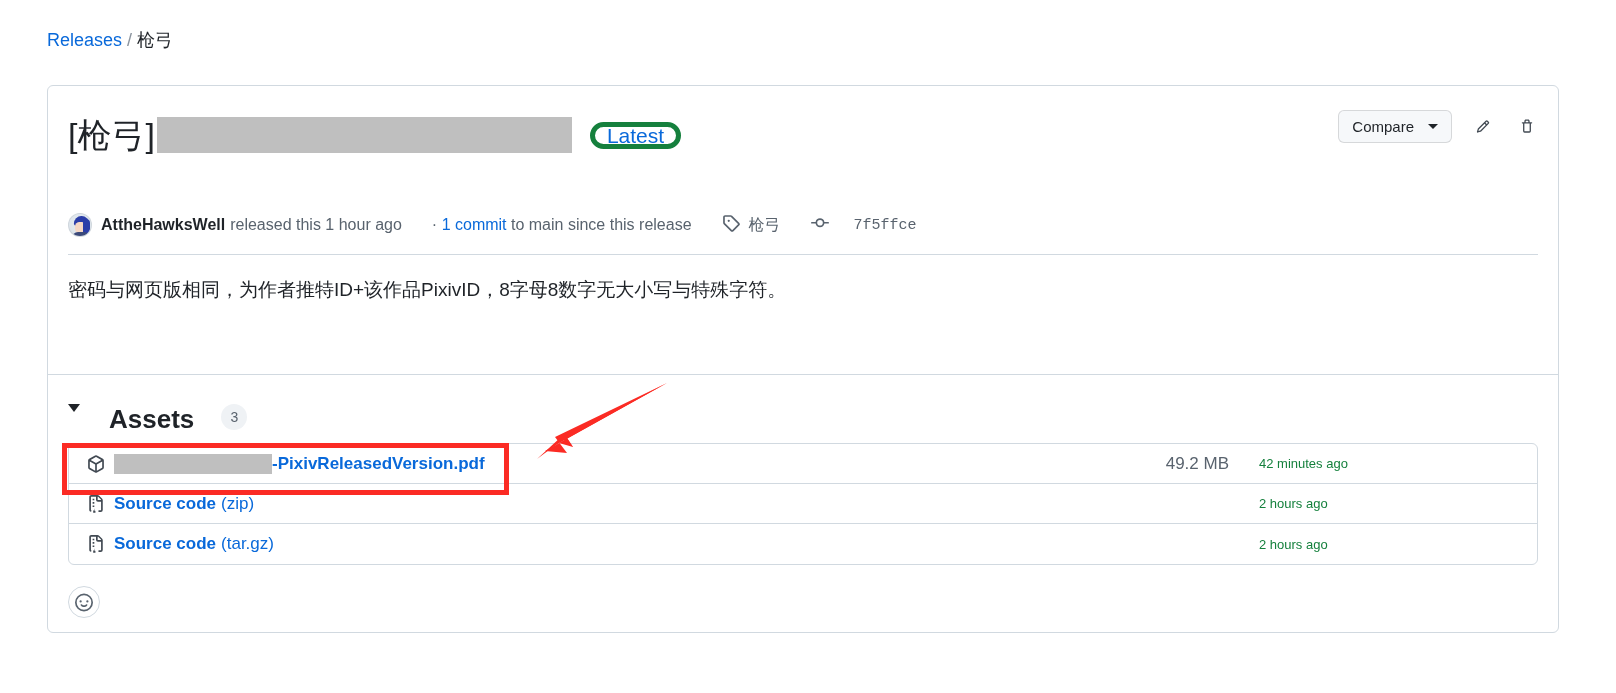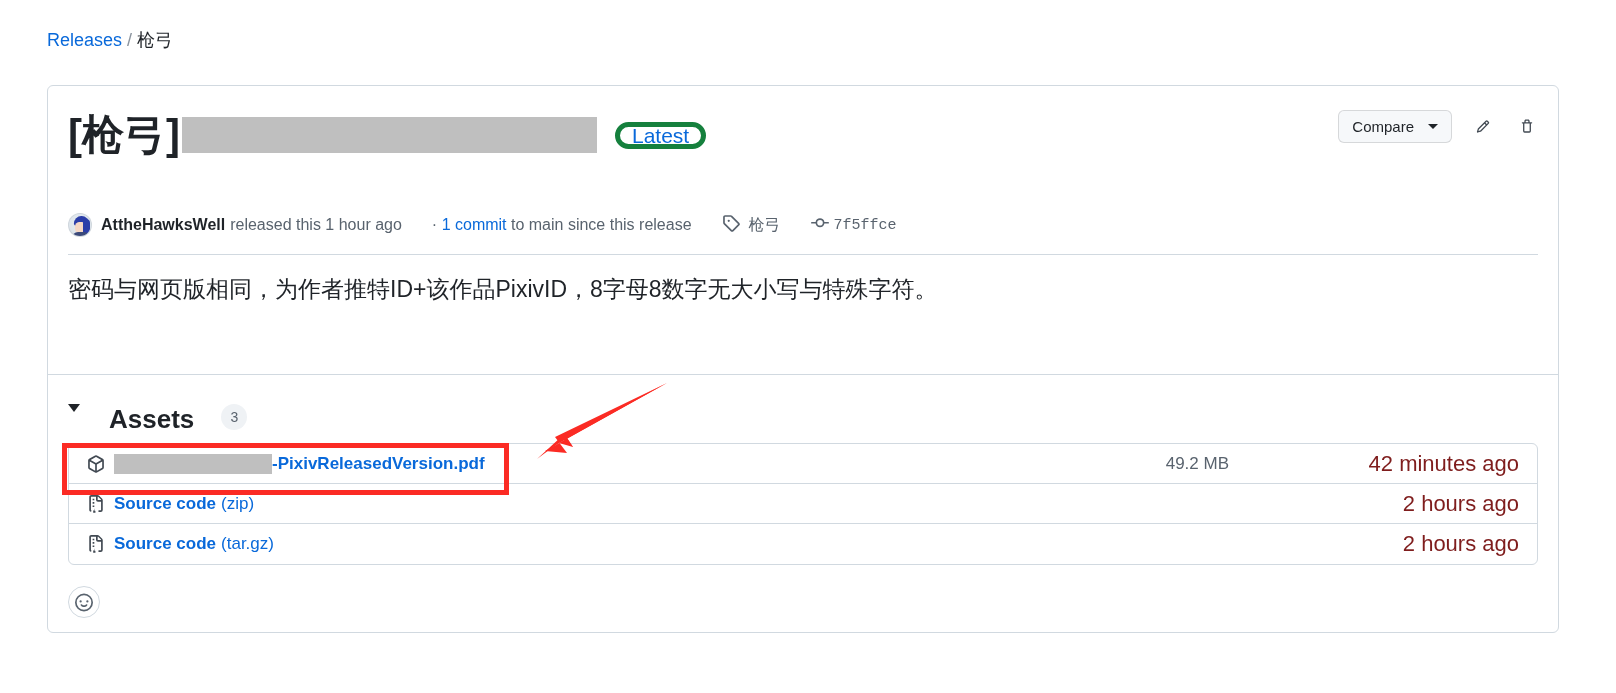--- a/index.html
+++ b/index.html
@@ -36,21 +36,21 @@
   
   .header-row {
     position: absolute; left: 0; top: 0; width: 100%;
     height: 170px;
   }
   .title-line {
     position: absolute; left: 20px; top: 27px;
     display: flex; align-items: center; gap: 0px;
   }
   .rel-title {
-    font-size: 42px; line-height: 44px; font-weight: 700;
+    font-size: 34px; line-height: 44px; font-weight: 400;
     color: #1f2328; white-space: nowrap;
   }
   .redact-title {
     display: inline-block;
     width: 415px; height: 36px;
     background: #bfbfbf;
     margin-left: 2px;
   }
   .latest-badge {
     margin-left: 18px;
@@ -118,37 +118,37 @@
   }
   .byline .author { font-weight: 700; color: #1f2328; margin-right: 5px; }
   .byline .released { color: #59636e; }
   .byline .commit-info { margin-left: 30px; color: #59636e; }
   .byline .commit-info a { color: #0969da; text-decoration: none; }
   .byline .tag-group {
     margin-left: 30px; display: inline-flex; align-items: center; gap: 9px;
     color: #59636e;
   }
   .byline .commit-group {
-    margin-left: 30px; display: inline-flex; align-items: center; gap: 5px;
+    margin-left: 30px; display: inline-flex; align-items: center; gap: 25px;
     color: #59636e;
   }
   .mono {
     font-family: "Liberation Mono", "DejaVu Sans Mono", monospace;
     font-size: 15px;
   }
 
   .divider {
     position: absolute; left: 20px; top: 168px;
     width: 1470px; height: 1px; background: #d1d9e0;
   }
 
   
   .body-text {
     position: absolute; left: 20px; top: 188px;
-    font-size: 23px; line-height: 31px; color: #1f2328;
+    font-size: 19px; line-height: 31px; color: #1f2328;
   }
 
   
   .assets-sep {
     position: absolute; left: 0; top: 288px;
     width: 100%; height: 1px; background: #d1d9e0;
   }
   .assets-header {
     position: absolute; left: 20px; top: 318px;
     display: flex; align-items: flex-start; gap: 27px;
@@ -195,21 +195,21 @@
   .asset-link .sub { font-weight: 400; margin-left: 5px; color: #0969da; }
   .redact-asset {
     display: inline-block; width: 158px; height: 20px;
     background: #bfbfbf; vertical-align: middle;
   }
   .asset-size {
     width: 260px; text-align: right; color: #59636e; font-size: 17px;
     padding-right: 30px;
   }
   .asset-date {
-    width: 260px; text-align: right; color: #7f1d1d; font-size: 22px;
+    width: 260px; text-align: left; color: #15803d; font-size: 13px;
   }
 
   
   .reaction-btn {
     position: absolute; left: 20px; top: 500px;
     width: 32px; height: 32px; border-radius: 50%;
     border: 1px solid #d1d9e0; background: #fff;
     display: flex; align-items: center; justify-content: center;
     color: #59636e; cursor: pointer;
   }

